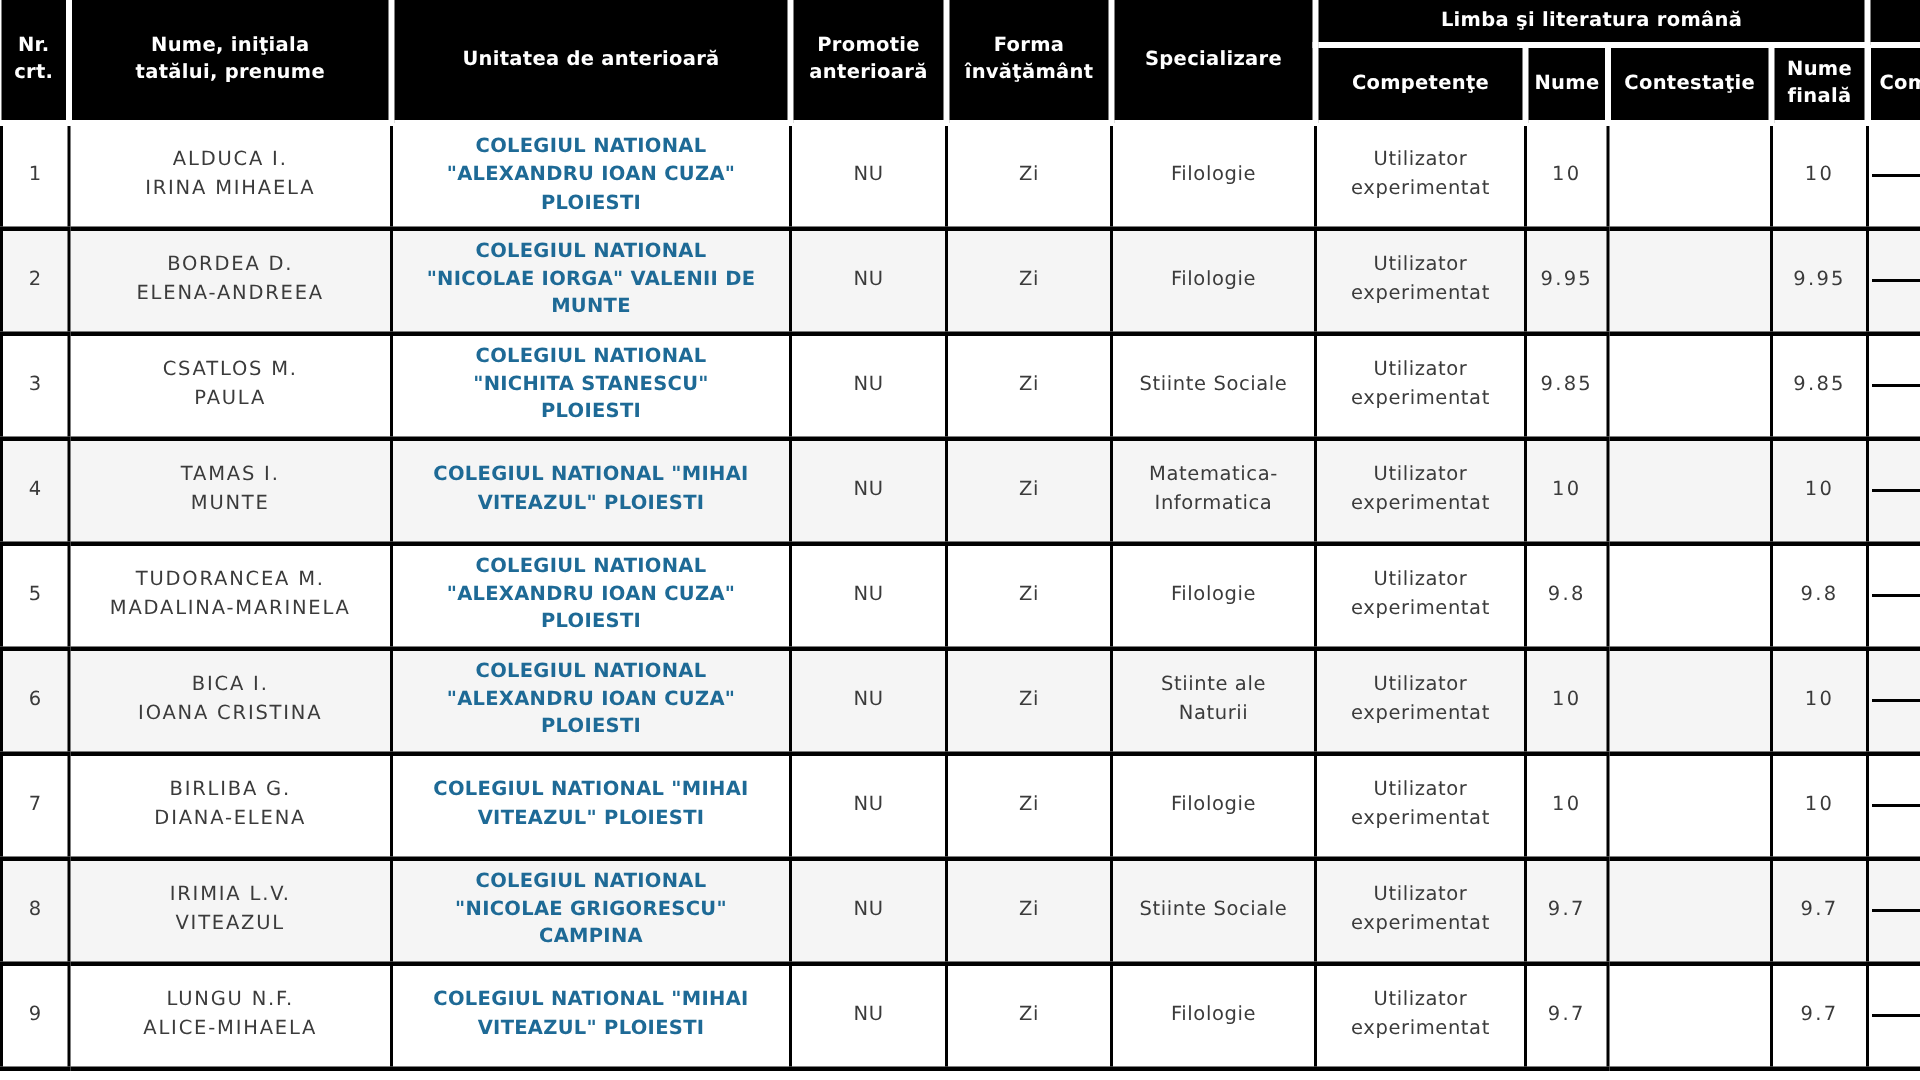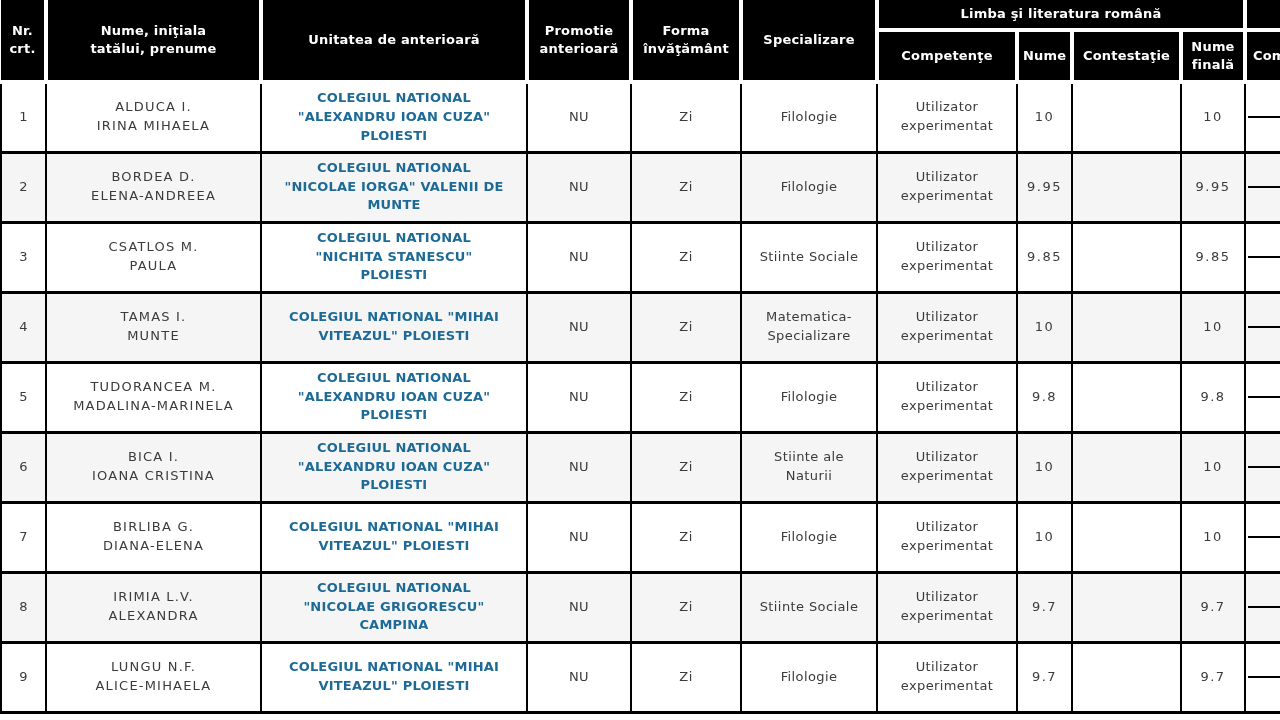--- a/index.html
+++ b/index.html
@@ -151,21 +151,21 @@
         </tr>
         <tr class="shaded">
           <td class="col-nr">4</td>
           <td class="col-name">TAMAS I.
 MUNTE</td>
           <td class="col-school">COLEGIUL NATIONAL "MIHAI
 VITEAZUL" PLOIESTI</td>
           <td class="col-prev">NU</td>
           <td class="col-form">Zi</td>
           <td class="col-spec">Matematica-
-Specializare</td>
+Informatica</td>
           <td class="col-comp">Utilizator
 experimentat</td>
           <td class="col-scris">10</td>
           <td class="col-contest"></td>
           <td class="col-final">10</td>
           <td class="col-next"><div class="dashline"></div></td>
         </tr>
         <tr>
           <td class="col-nr">5</td>
           <td class="col-name">TUDORANCEA M.
@@ -213,21 +213,21 @@
           <td class="col-comp">Utilizator
 experimentat</td>
           <td class="col-scris">10</td>
           <td class="col-contest"></td>
           <td class="col-final">10</td>
           <td class="col-next"><div class="dashline"></div></td>
         </tr>
         <tr class="shaded">
           <td class="col-nr">8</td>
           <td class="col-name">IRIMIA L.V.
-ALEXANDRA</td>
+VITEAZUL</td>
           <td class="col-school">COLEGIUL NATIONAL
 "NICOLAE GRIGORESCU"
 CAMPINA</td>
           <td class="col-prev">NU</td>
           <td class="col-form">Zi</td>
           <td class="col-spec">Stiinte Sociale</td>
           <td class="col-comp">Utilizator
 experimentat</td>
           <td class="col-scris">9.7</td>
           <td class="col-contest"></td>

